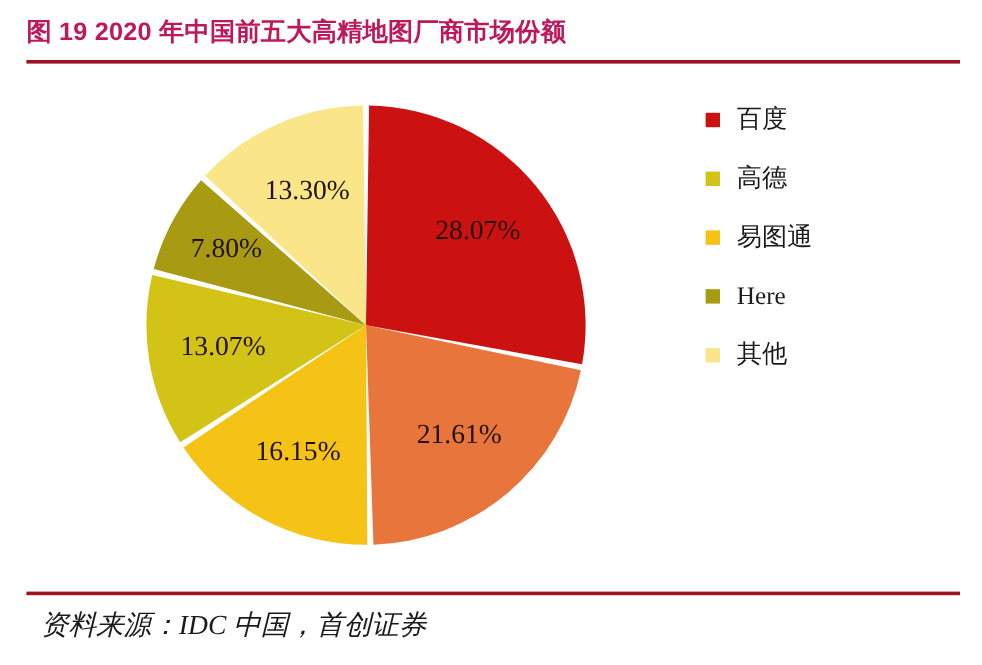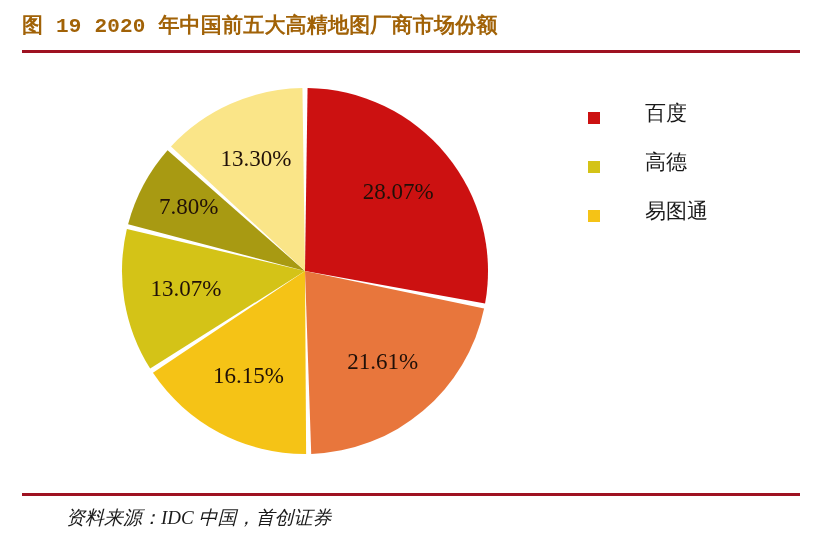--- a/index.html
+++ b/index.html
@@ -24,24 +24,24 @@
 
   
   .title-bar {
     position: absolute;
     left: 22px;
     top: 10px;
     width: 778px;
     height: 40px;
   }
   .title-text {
-    font-family: Liberation Mono, monospace;
+    font-family: Liberation Sans, sans-serif;
     font-size: 21px;
     font-weight: 700;
-    color: #a16207;
+    color: #be185d;
     line-height: 34px;
     white-space: nowrap;
     letter-spacing: 0.2px;
   }
 
   .rule {
     position: absolute;
     left: 22px;
     width: 778px;
     height: 3px;
@@ -75,23 +75,22 @@
 
   
   .legend {
     position: absolute;
     left: 588px;
     top: 75px;
     width: 190px;
   }
   .legend-item {
     display: flex;
-    align-items: flex-end;
+    align-items: center;
     height: 49px;
-    gap: 31px;
   }
   .legend-swatch {
     width: 12px;
     height: 12px;
     flex: 0 0 12px;
     margin-right: 14px;
   }
   .legend-label {
     font-family: "Liberation Serif", "DejaVu Serif", serif;
     font-size: 21px;
@@ -100,24 +99,23 @@
     line-height: 21px;
   }
 
   
   .source {
     position: absolute;
     left: 34px;
     top: 505px;
     font-family: "Liberation Serif", "DejaVu Serif", serif;
     font-style: italic;
-    font-size: 19px;
+    font-size: 23px;
     color: #1a1a1a;
     white-space: nowrap;
-    margin-left: 32px;
   }
 </style>
 </head>
 <body>
 
 <div id="figure-root">
 
   <div class="title-bar">
     <div class="title-text">图  19 2020 年中国前五大高精地图厂商市场份额</div>
   </div>
@@ -151,19 +149,27 @@
         <span class="legend-label">百度</span>
       </div>
       <div class="legend-item">
         <span class="legend-swatch" style="background: rgb(212, 195, 23);"></span>
         <span class="legend-label">高德</span>
       </div>
       <div class="legend-item">
         <span class="legend-swatch" style="background: rgb(245, 195, 22);"></span>
         <span class="legend-label">易图通</span>
       </div>
+      <div class="legend-item">
+        <span class="legend-swatch" style="background: rgb(168, 154, 18);"></span>
+        <span class="legend-label">Here</span>
+      </div>
+      <div class="legend-item">
+        <span class="legend-swatch" style="background: rgb(250, 229, 136);"></span>
+        <span class="legend-label">其他</span>
+      </div>
     </div>
 
   <div class="rule rule-bot"></div>
 
   <div class="source">资料来源：IDC 中国，首创证券</div>
 
 </div>
 
 </body></html>

